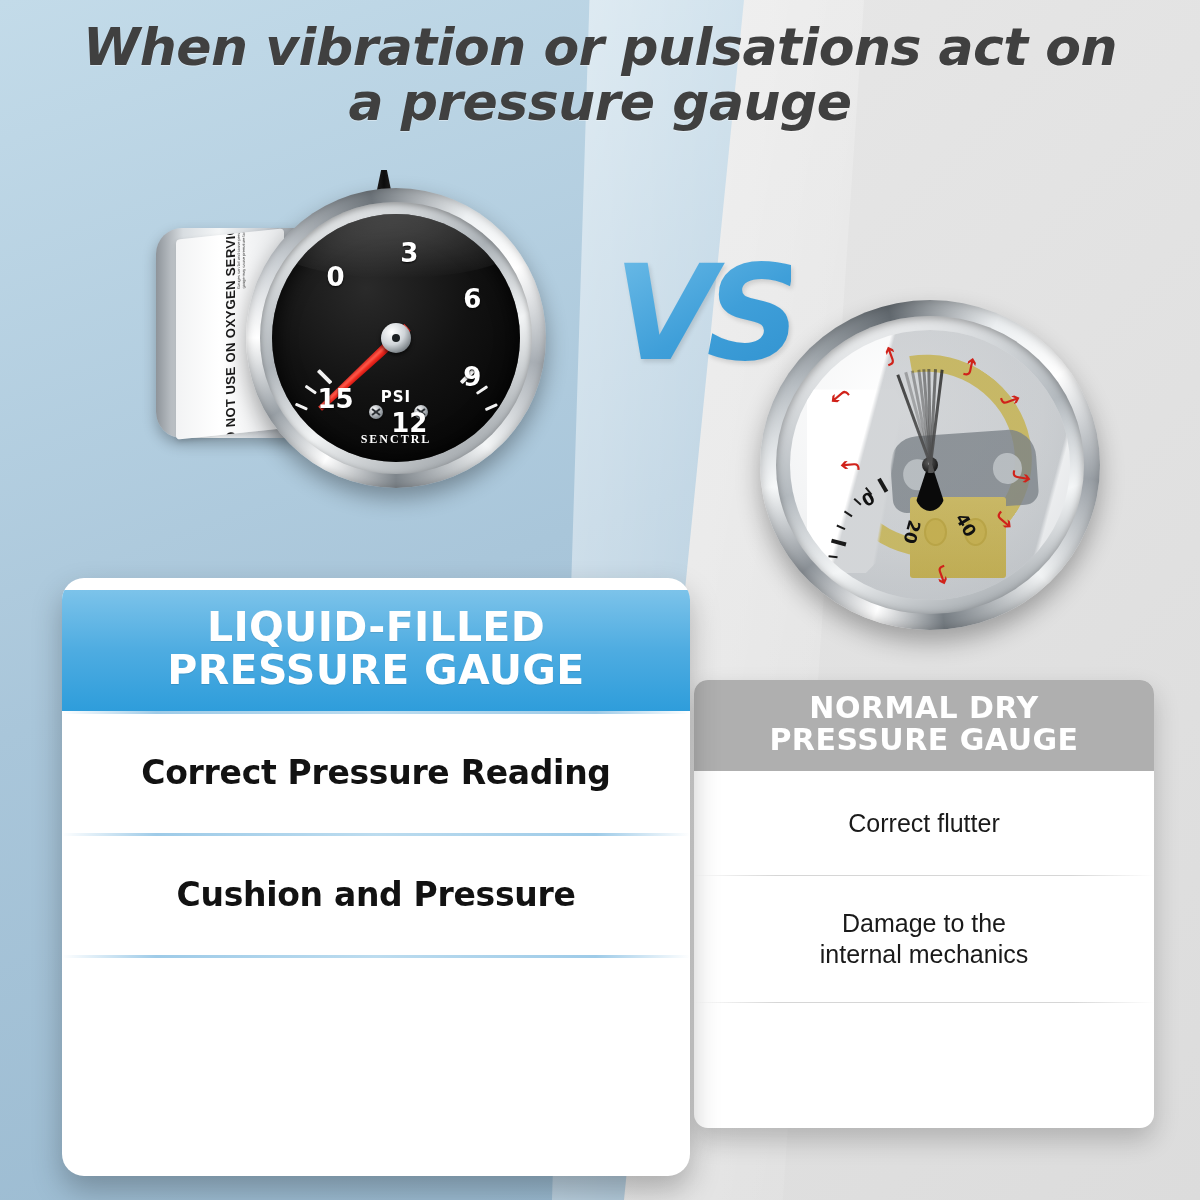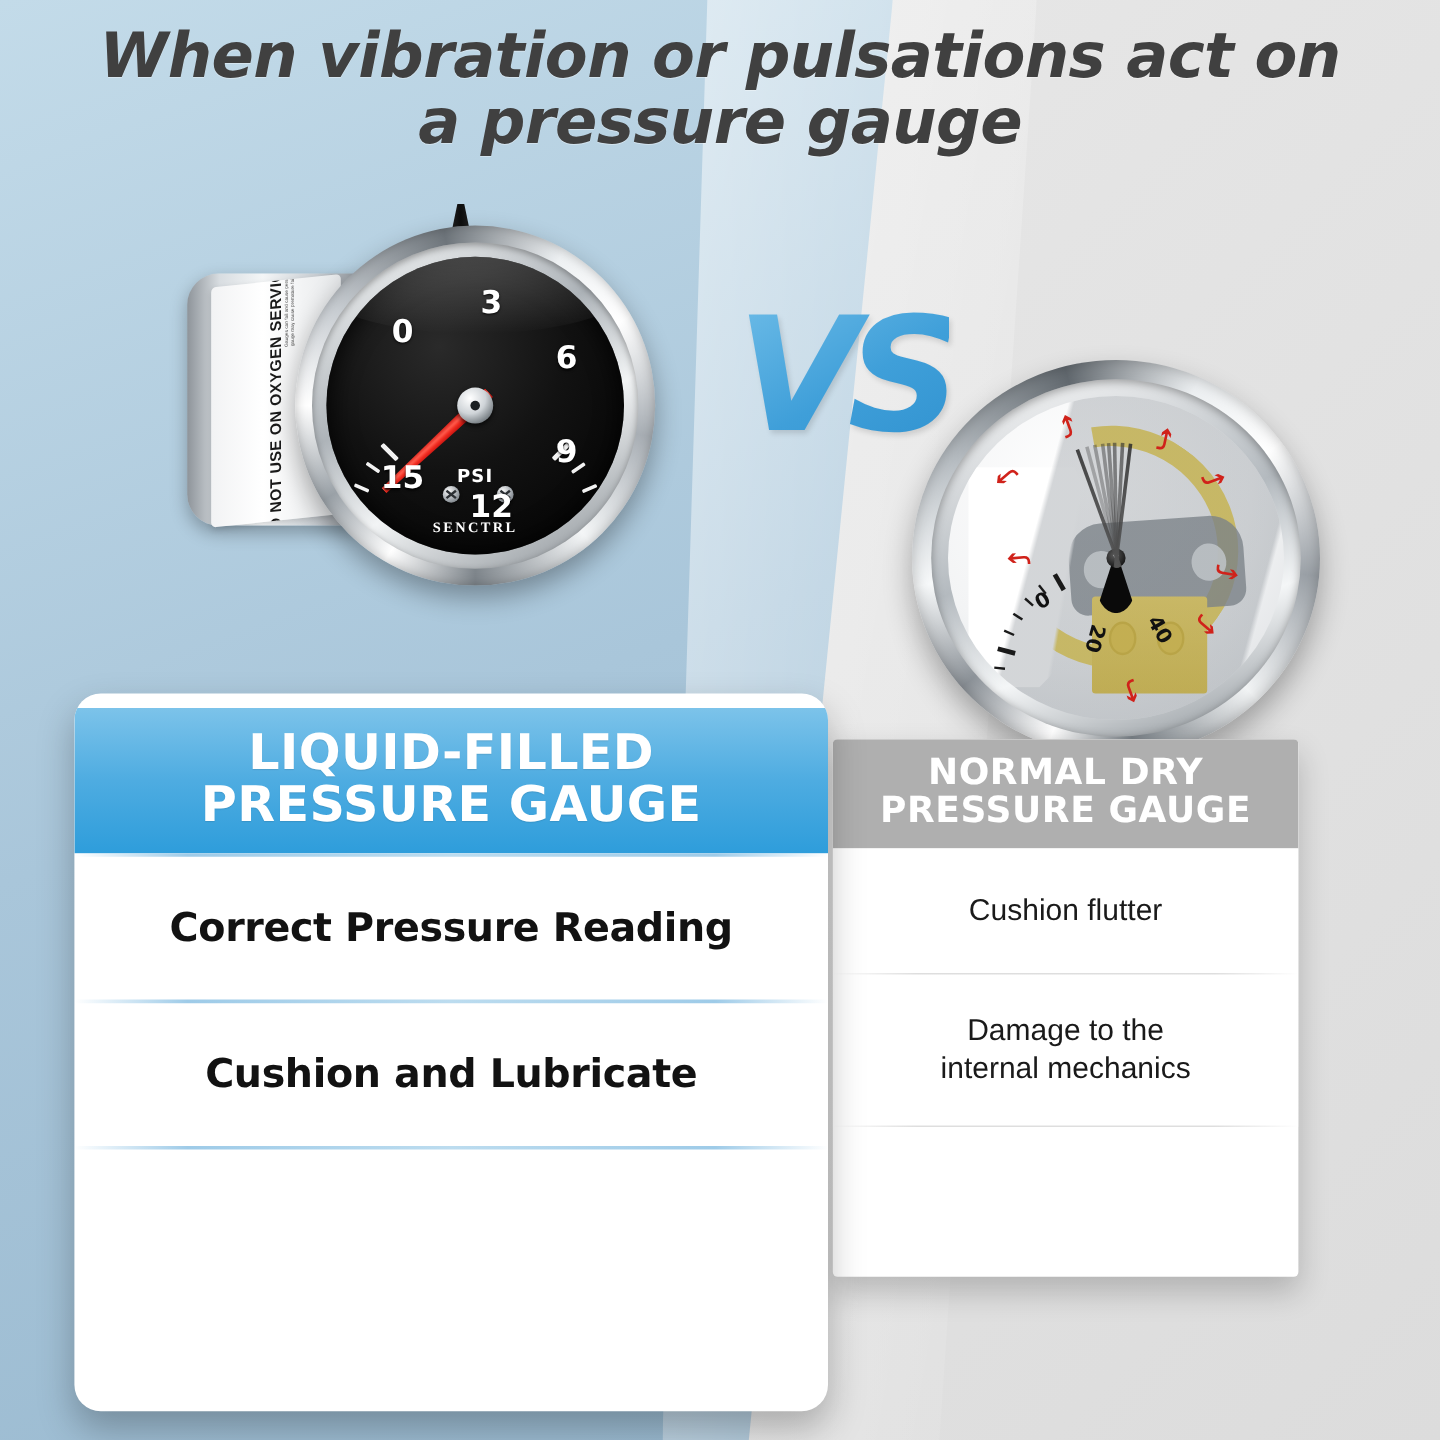--- a/index.html
+++ b/index.html
@@ -264,22 +264,22 @@
   .redmark {
     position:absolute; color:#d0221a; font-size:23px; font-weight:bold;
     font-family:"DejaVu Sans", sans-serif; line-height:1;
     transform-origin:center;
   }
 
   
   .card { position:absolute; z-index:7; background:#fff; }
 
   #card-dry {
-    left:694px; top:616px; width:388px; height:448px;
-    border-radius:4px;
+    left:694px; top:680px; width:460px; height:448px;
+    border-radius:14px;
     box-shadow:0 12px 26px rgba(0,0,0,.20);
     overflow:hidden;
   }
   #card-dry .hdr {
     background:#afafaf; color:#fff; text-align:center;
     padding:12px 10px 14px;
     font-family:"DejaVu Sans", sans-serif;
     font-weight:bold; font-size:30px; line-height:1.08;
     letter-spacing:.5px;
   }
@@ -489,33 +489,33 @@
       </div>
   </div>
 </div>
 
 <div class="card" id="card-dry">
   <div class="hdr">
     <div>NORMAL DRY</div>
     <div>PRESSURE GAUGE</div>
   </div>
   <div class="rows">
-    <div class="row r1">Cushion flutter</div>
+    <div class="row r1">Correct flutter</div>
     <div class="sep"></div>
     <div class="row r2" style="white-space:pre-line">Damage to the
 internal mechanics</div>
     <div class="sep"></div>
   </div>
 </div>
 
 <div class="card" id="card-liquid">
   <div class="hdr">
     <div>LIQUID-FILLED</div>
     <div>PRESSURE GAUGE</div>
   </div>
   <div>
     <div class="sep"></div>
     <div class="row">Correct Pressure Reading</div>
     <div class="sep"></div>
-    <div class="row">Cushion and Lubricate</div>
+    <div class="row">Cushion and Pressure</div>
     <div class="sep"></div>
   </div>
 </div>
 
 </body></html>

